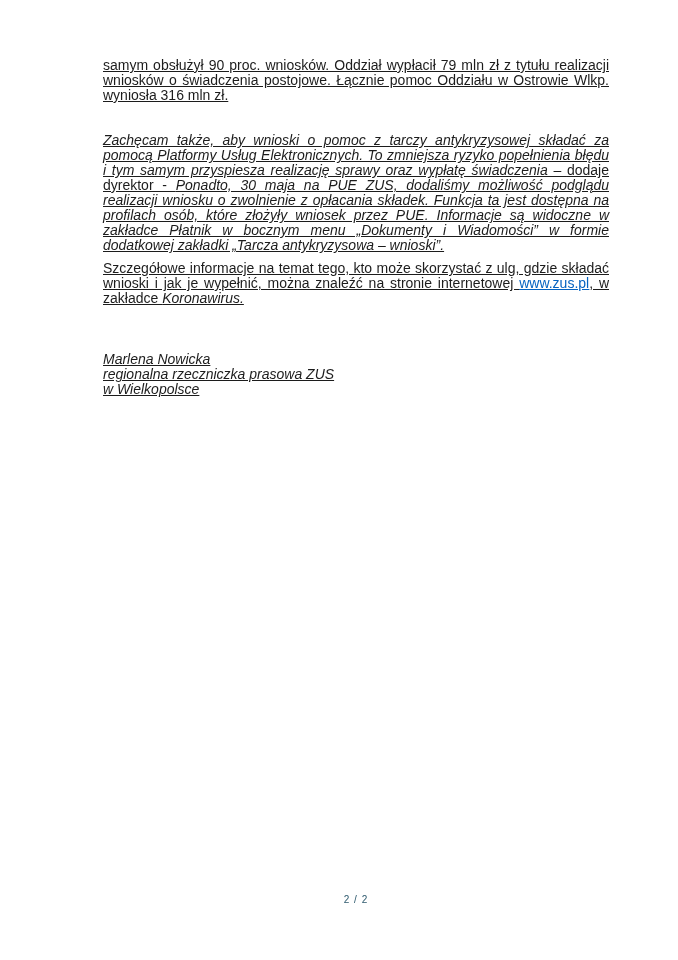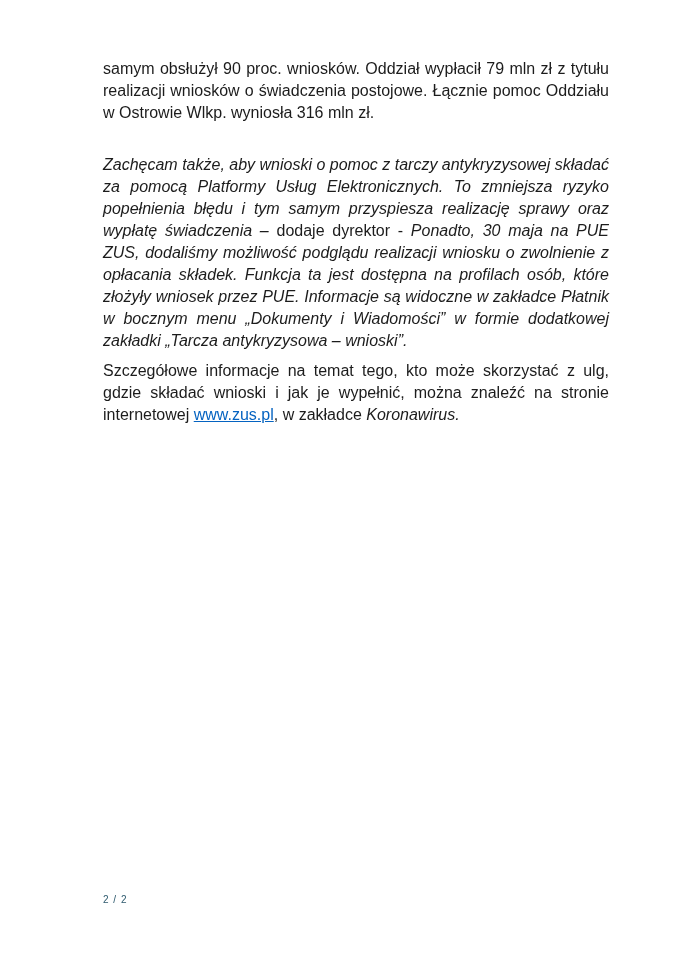--- a/index.html
+++ b/index.html
@@ -15,24 +15,25 @@
     overflow: hidden;
     font-family: "Liberation Sans", sans-serif;
   }
   .content {
     position: absolute;
     left: 103px;
     top: 58px;
     width: 506px;
   }
   .body-text {
-    font-size: 16px;
-    line-height: 22px;
+    font-size: 14px;
+    line-height: 15px;
     color: #1c1c1c;
     margin: 0;
+    text-decoration: underline;
   }
   .justify {
     text-align: justify;
   }
   .para-1 {
     margin-bottom: 30px;
   }
   .quote-para {
     margin-bottom: 8px;
   }
@@ -48,38 +49,44 @@
     cursor: pointer;
   }
   .signature p {
     margin: 0;
   }
   .footer {
     position: absolute;
     left: 103px;
     top: 889px;
     width: 506px;
+    text-align: center;
   }
   .page-number {
     font-size: 10px;
     color: #2e5a6e;
     letter-spacing: 1px;
   }
 </style>
 </head>
 <body>
 
 <div class="page">
   <div class="content">
 
     <p class="body-text justify para-1">samym obsłużył 90 proc. wniosków. Oddział wypłacił 79 mln zł z tytułu realizacji wniosków o świadczenia postojowe. Łącznie pomoc Oddziału w Ostrowie Wlkp. wyniosła 316 mln zł.</p>
 
     <p class="body-text justify quote-para"><span class="italic">Zachęcam także, aby wnioski o pomoc z tarczy antykryzysowej składać za pomocą Platformy Usług Elektronicznych. To zmniejsza ryzyko popełnienia błędu i tym samym przyspiesza realizację sprawy oraz wypłatę świadczenia – </span><span>dodaje dyrektor - </span><span class="italic">Ponadto, 30 maja na PUE ZUS, dodaliśmy możliwość podglądu realizacji wniosku o zwolnienie z opłacania składek. Funkcja ta jest dostępna na profilach osób, które złożyły wniosek przez PUE. Informacje są widoczne w zakładce Płatnik w bocznym menu „Dokumenty i Wiadomości” w formie dodatkowej zakładki „Tarcza antykryzysowa – wnioski”.</span></p>
 
     <p class="body-text justify info-para"><span>Szczegółowe informacje na temat tego, kto może skorzystać z ulg, gdzie składać wnioski i jak je wypełnić, można znaleźć na stronie internetowej </span><a href="#" class="link">www.zus.pl</a><span>, w zakładce </span><span class="italic">Koronawirus.</span></p>
 
+    <div class="signature">
+      <p class="body-text italic">Marlena Nowicka</p>
+      <p class="body-text italic">regionalna rzeczniczka prasowa ZUS</p>
+      <p class="body-text italic">w Wielkopolsce</p>
+    </div>
 
   </div>
 
   <div class="footer">
     <span class="page-number">2 / 2</span>
   </div>
 </div>
 
 </body></html>

